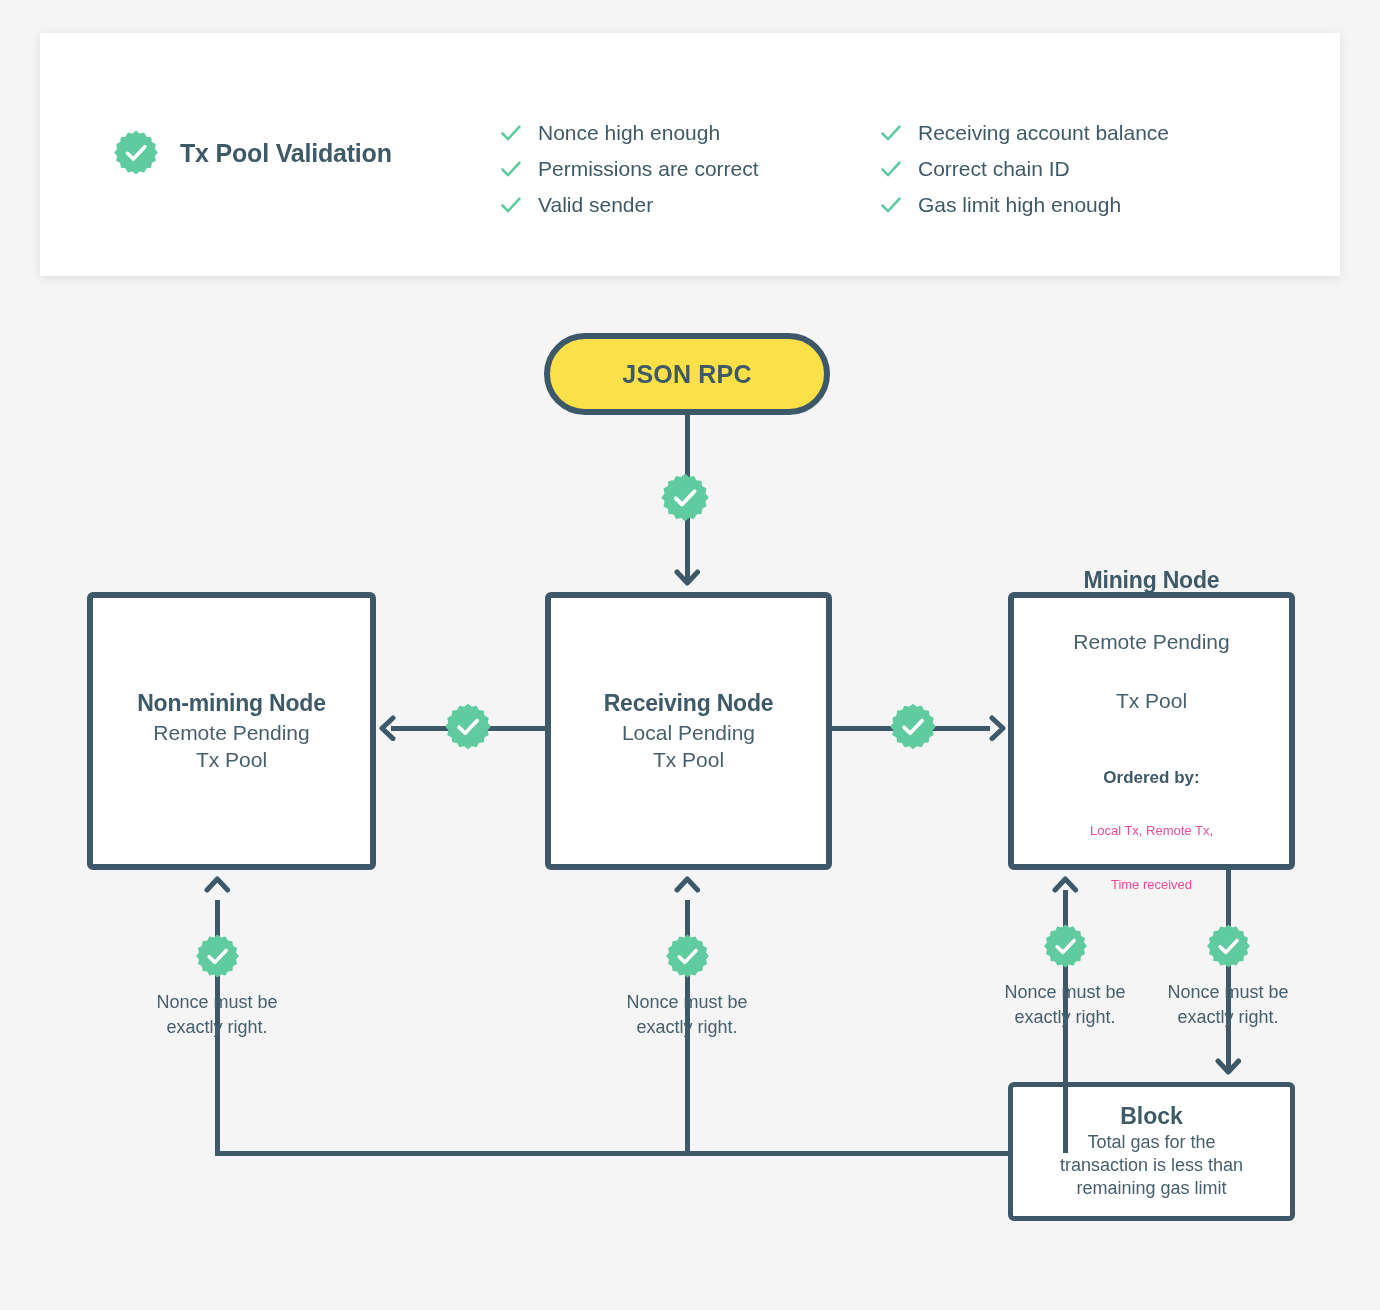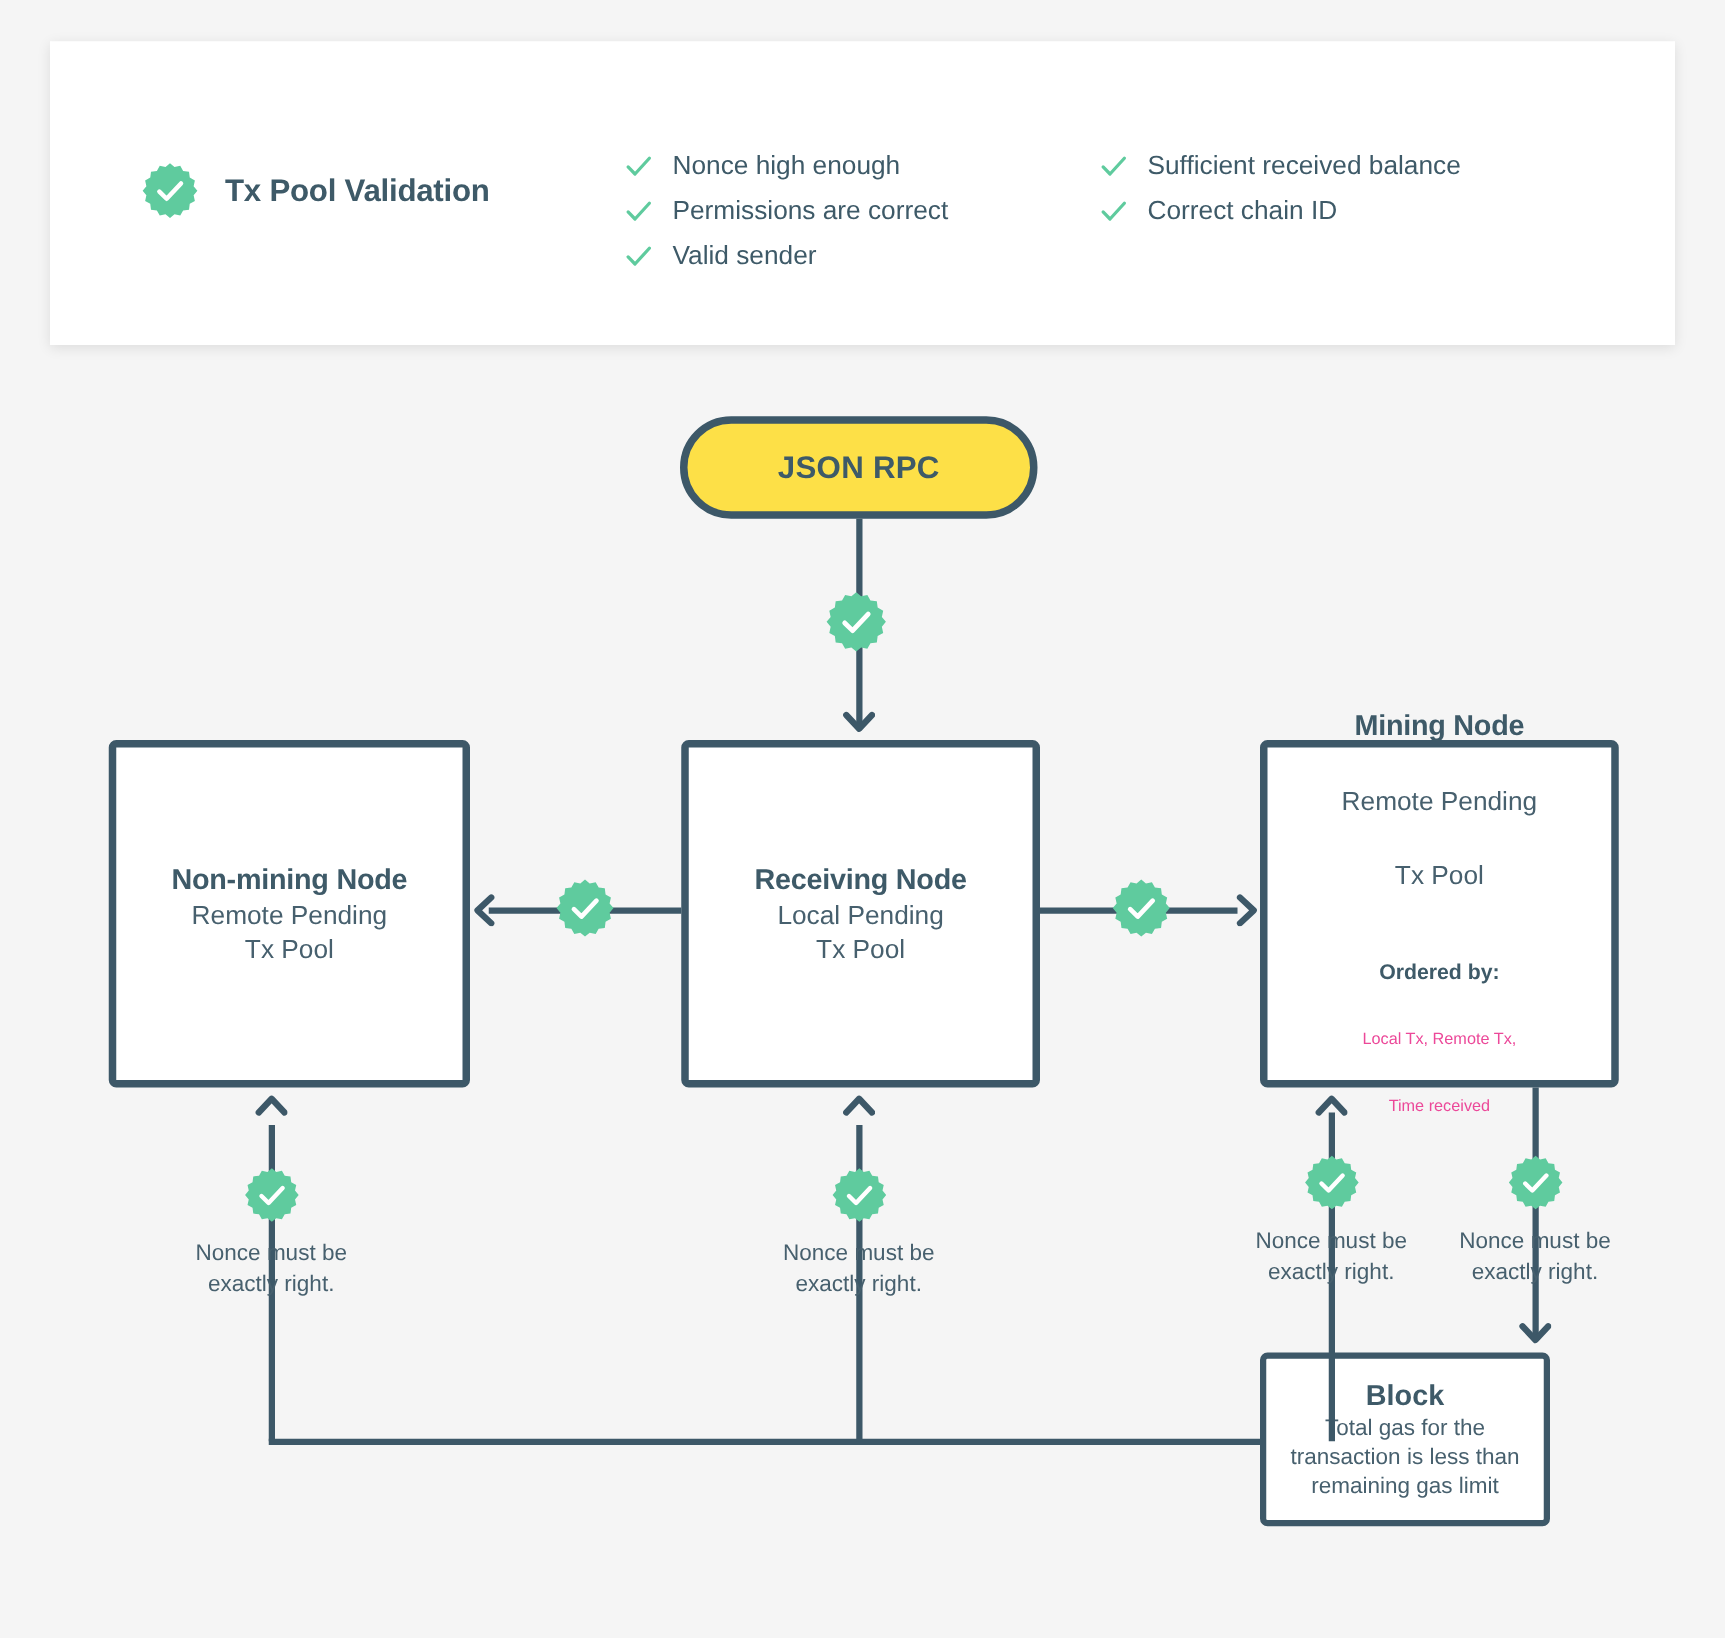--- a/index.html
+++ b/index.html
@@ -110,21 +110,21 @@
     background: #ffffff;
     display: flex;
     flex-direction: column;
     align-items: center;
     justify-content: center;
     text-align: center;
   }
   .node-box.left   { left: 87px;   top: 592px; width: 289px; height: 278px; }
   .node-box.center { left: 545px;  top: 592px; width: 287px; height: 278px; }
   .node-box.right  { left: 1008px; top: 592px; width: 287px; height: 278px; gap: 32px; }
-  .node-box.block  { left: 1008px; top: 1082px; width: 232px; height: 139px; border-width: 5px; }
+  .node-box.block  { left: 1008px; top: 1082px; width: 287px; height: 139px; border-width: 5px; }
 
   .node-title {
     font-size: 23px;
     font-weight: bold;
     color: #3e5a68;
     letter-spacing: -0.2px;
     margin-bottom: 2px;
   }
   .node-sub {
     font-size: 21px;
@@ -229,29 +229,37 @@
       </div>
     </div>
 
     <div class="check-col col2">
       <div class="check-row">
         <span class="check-glyph">
           <svg width="22" height="22" viewBox="0 0 22 22" aria-hidden="true">
               <path fill="none" stroke="#5fcb9e" stroke-width="2.6" stroke-linecap="round" stroke-linejoin="round" d="M2.5 11.5 L8.0 17.2 L19.5 4.6"></path>
             </svg>
         </span>
-        <span class="check-label">Sufficient received balance</span>
+        <span class="check-label">Receiving account balance</span>
       </div>
       <div class="check-row">
         <span class="check-glyph">
           <svg width="22" height="22" viewBox="0 0 22 22" aria-hidden="true">
               <path fill="none" stroke="#5fcb9e" stroke-width="2.6" stroke-linecap="round" stroke-linejoin="round" d="M2.5 11.5 L8.0 17.2 L19.5 4.6"></path>
             </svg>
         </span>
         <span class="check-label">Correct chain ID</span>
+      </div>
+      <div class="check-row">
+        <span class="check-glyph">
+          <svg width="22" height="22" viewBox="0 0 22 22" aria-hidden="true">
+              <path fill="none" stroke="#5fcb9e" stroke-width="2.6" stroke-linecap="round" stroke-linejoin="round" d="M2.5 11.5 L8.0 17.2 L19.5 4.6"></path>
+            </svg>
+        </span>
+        <span class="check-label">Gas limit high enough</span>
       </div>
     </div>
   </div>
 
   <div class="pill">
     <span class="pill-label">JSON RPC</span>
   </div>
 
   <div class="vline" style="left:685px; top:415px; height:167px;"></div>
   <div class="arrowhead" style="left:674px; top:562px;">

